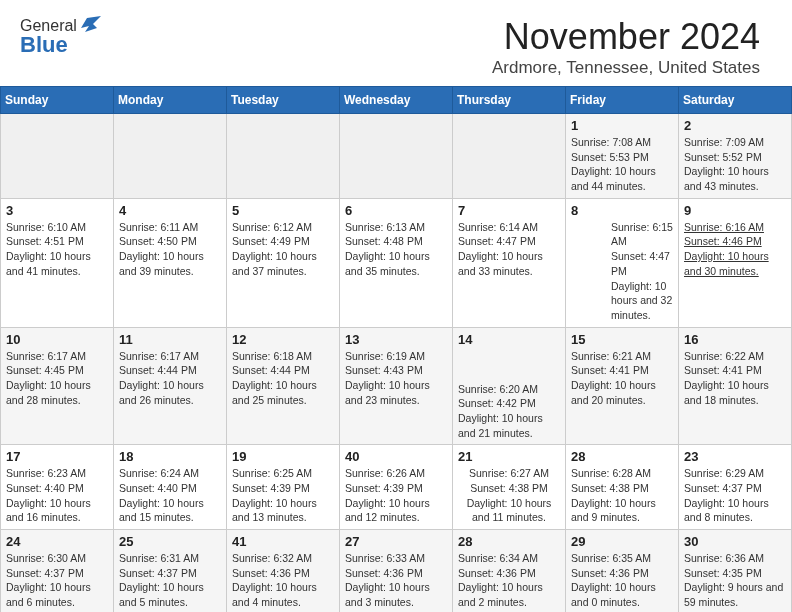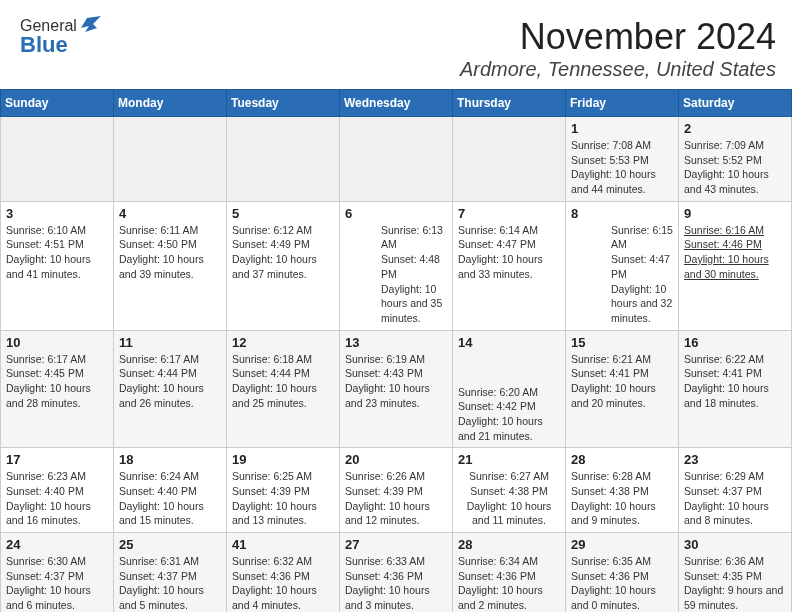--- a/index.html
+++ b/index.html
@@ -6,21 +6,21 @@
     body {
       font-family: Arial, sans-serif;
       background: #fff;
       width: 792px;
       min-height: 612px;
     }
     .header {
       display: flex;
       justify-content: space-between;
       align-items: flex-start;
-      padding: 16px 16px 8px 20px;
+      padding: 16px 32px 8px 20px;
     }
     .logo {
       display: flex;
       flex-direction: column;
       align-items: flex-start;
     }
     .logo-general { color: #333; }
     .logo-blue { color: #2a6db5; }
     .logo-top-row {
       display: flex;
@@ -28,23 +28,22 @@
     }
     .title-area {
       text-align: right;
     }
     .month-title {
       font-size: 36px;
       font-weight: normal;
       color: #222;
     }
     .location {
-      font-size: 20px;
+      font-size: 17px;
       color: #444;
-      font-style: italic;
     }
     .calendar {
       width: 100%;
       border-collapse: collapse;
       font-size: 11px;
       padding-left: 44px;
     }
     .calendar thead th {
       background: #2a6db5;
       color: #fff;
@@ -154,21 +153,21 @@
 Daylight: 10 hours and 39 minutes.</div>
         </td>
         <td>
           <span class="day-num">5</span>
           <div class="day-info" style="white-space: pre-line;">Sunrise: 6:12 AM
 Sunset: 4:49 PM
 Daylight: 10 hours and 37 minutes.</div>
         </td>
         <td>
           <span class="day-num">6</span>
-          <div class="day-info" style="white-space: pre-line; margin-left: 36px;">Sunrise: 6:13 AM
+          <div class="day-info" style="white-space: pre-line;">Sunrise: 6:13 AM
 Sunset: 4:48 PM
 Daylight: 10 hours and 35 minutes.</div>
         </td>
         <td>
           <span class="day-num">7</span>
           <div class="day-info" style="white-space: pre-line;">Sunrise: 6:14 AM
 Sunset: 4:47 PM
 Daylight: 10 hours and 33 minutes.</div>
         </td>
         <td>
@@ -241,21 +240,21 @@
 Sunset: 4:40 PM
 Daylight: 10 hours and 15 minutes.</div>
         </td>
         <td>
           <span class="day-num">19</span>
           <div class="day-info" style="white-space: pre-line;">Sunrise: 6:25 AM
 Sunset: 4:39 PM
 Daylight: 10 hours and 13 minutes.</div>
         </td>
         <td>
-          <span class="day-num">20</span>
+          <span class="day-num">40</span>
           <div class="day-info" style="white-space: pre-line;">Sunrise: 6:26 AM
 Sunset: 4:39 PM
 Daylight: 10 hours and 12 minutes.</div>
         </td>
         <td>
           <span class="day-num">21</span>
           <div class="day-info" style="white-space: pre-line; text-align: center;">Sunrise: 6:27 AM
 Sunset: 4:38 PM
 Daylight: 10 hours and 11 minutes.</div>
         </td>

